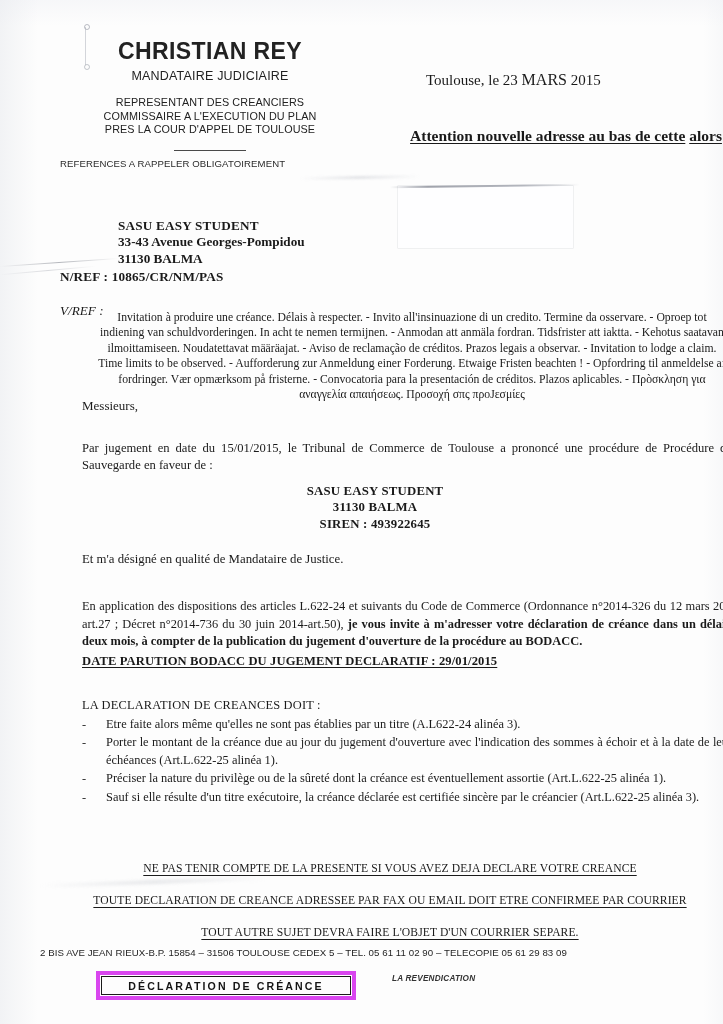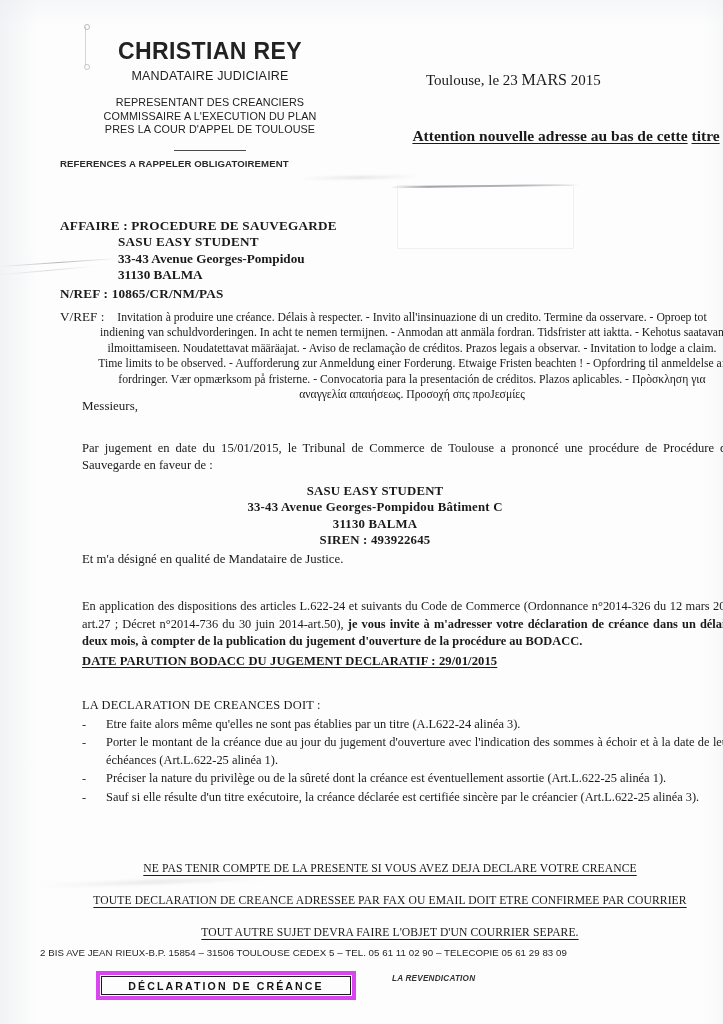--- a/index.html
+++ b/index.html
@@ -122,21 +122,20 @@
     background: #4a4a4a;
     margin: 13px auto 0 auto;
   }
   .lh-refs {
     position: absolute;
     left: 60px; top: 158px;
     font-family: "Liberation Sans", sans-serif;
     font-size: 9.6px;
     letter-spacing: 0.1px;
     color: #2a2a2a;
-    font-weight: bold;
   }
 
   
   .date-line {
     position: absolute;
     left: 426px; top: 71px;
     font-size: 15px;
     color: #1a1a1a;
     white-space: nowrap;
   }
@@ -163,21 +162,22 @@
   .af-label { font-weight: bold; letter-spacing: 0.3px; }
   .af-val { font-weight: bold; letter-spacing: 0.2px; }
   .af-indent { padding-left: 58px; }
   .af-plain { font-weight: bold; }
   .af-nref {
     font-weight: bold;
     letter-spacing: 0.2px;
     margin-top: 2px;
   }
   .af-vref {
-    margin-top: 7px;
+    font-style: italic;
+    margin-top: 17px;
   }
 
   
   .multiling {
     position: absolute;
     left: 62px; top: 310px;
     width: 700px;
     font-size: 11.7px;
     line-height: 15.4px;
     text-align: center;
@@ -347,28 +347,24 @@
     </div>
 
     <div class="lh-refs">REFERENCES A RAPPELER OBLIGATOIREMENT</div>
 
     <div class="date-line">
       <span>Toulouse, le 23 </span><span class="sc">MARS</span><span> 2015</span>
     </div>
 
     <div class="attention">
       <span>Attention nouvelle adresse au bas de cette</span>
-      <span>titre</span>
+      <span>alors</span>
     </div>
 
     <div class="affaire">
-      <div class="af-row">
-        <span class="af-label">AFFAIRE :</span>
-        <span class="af-val">PROCEDURE DE SAUVEGARDE</span>
-      </div>
       <div class="af-row af-indent af-val">SASU EASY STUDENT</div>
       <div class="af-row af-indent af-plain">33-43 Avenue Georges-Pompidou</div>
       <div class="af-row af-indent af-plain">31130 BALMA</div>
       <div class="af-nref">N/REF : 10865/CR/NM/PAS</div>
       <div class="af-vref">V/REF :</div>
     </div>
 
     <div class="multiling">
       <div class="l1">Invitation à produire une créance. Délais à respecter. - Invito all'insinuazione di un credito. Termine da osservare. - Oproep tot</div>
       <div>indiening van schuldvorderingen. In acht te nemen termijnen. - Anmodan att anmäla fordran. Tidsfrister att iaktta. - Kehotus saatavan</div>
@@ -377,21 +373,20 @@
       <div>fordringer. Vær opmærksom på fristerne. - Convocatoria para la presentación de créditos. Plazos aplicables. - Πρòσκληση για</div>
       <div>αναγγελία απαιήσεως. Προσοχή σπς προJεσμίες</div>
     </div>
 
     <div class="salutation">Messieurs,</div>
 
     <div class="para-judgement">Par jugement en date du 15/01/2015, le Tribunal de Commerce de Toulouse a prononcé une procédure de Procédure de Sauvegarde  en faveur de :</div>
 
     <div class="company-block">
       <div>SASU EASY STUDENT</div>
-      <div>33-43 Avenue Georges-Pompidou Bâtiment C</div>
       <div>31130 BALMA</div>
       <div>SIREN : 493922645</div>
     </div>
 
     <div class="designation">Et m'a désigné en qualité de Mandataire de Justice.</div>
 
     <div class="para-articles">
       <span>En application des dispositions des articles L.622-24 et suivants du Code de Commerce (Ordonnance n°2014-326 du 12 mars 2014-art.27 ; Décret n°2014-736 du 30 juin 2014-art.50), </span><b>je vous invite à m'adresser votre déclaration de créance dans un délai de deux mois, à compter de la publication du jugement d'ouverture de la procédure au BODACC.</b>
     </div>
 

